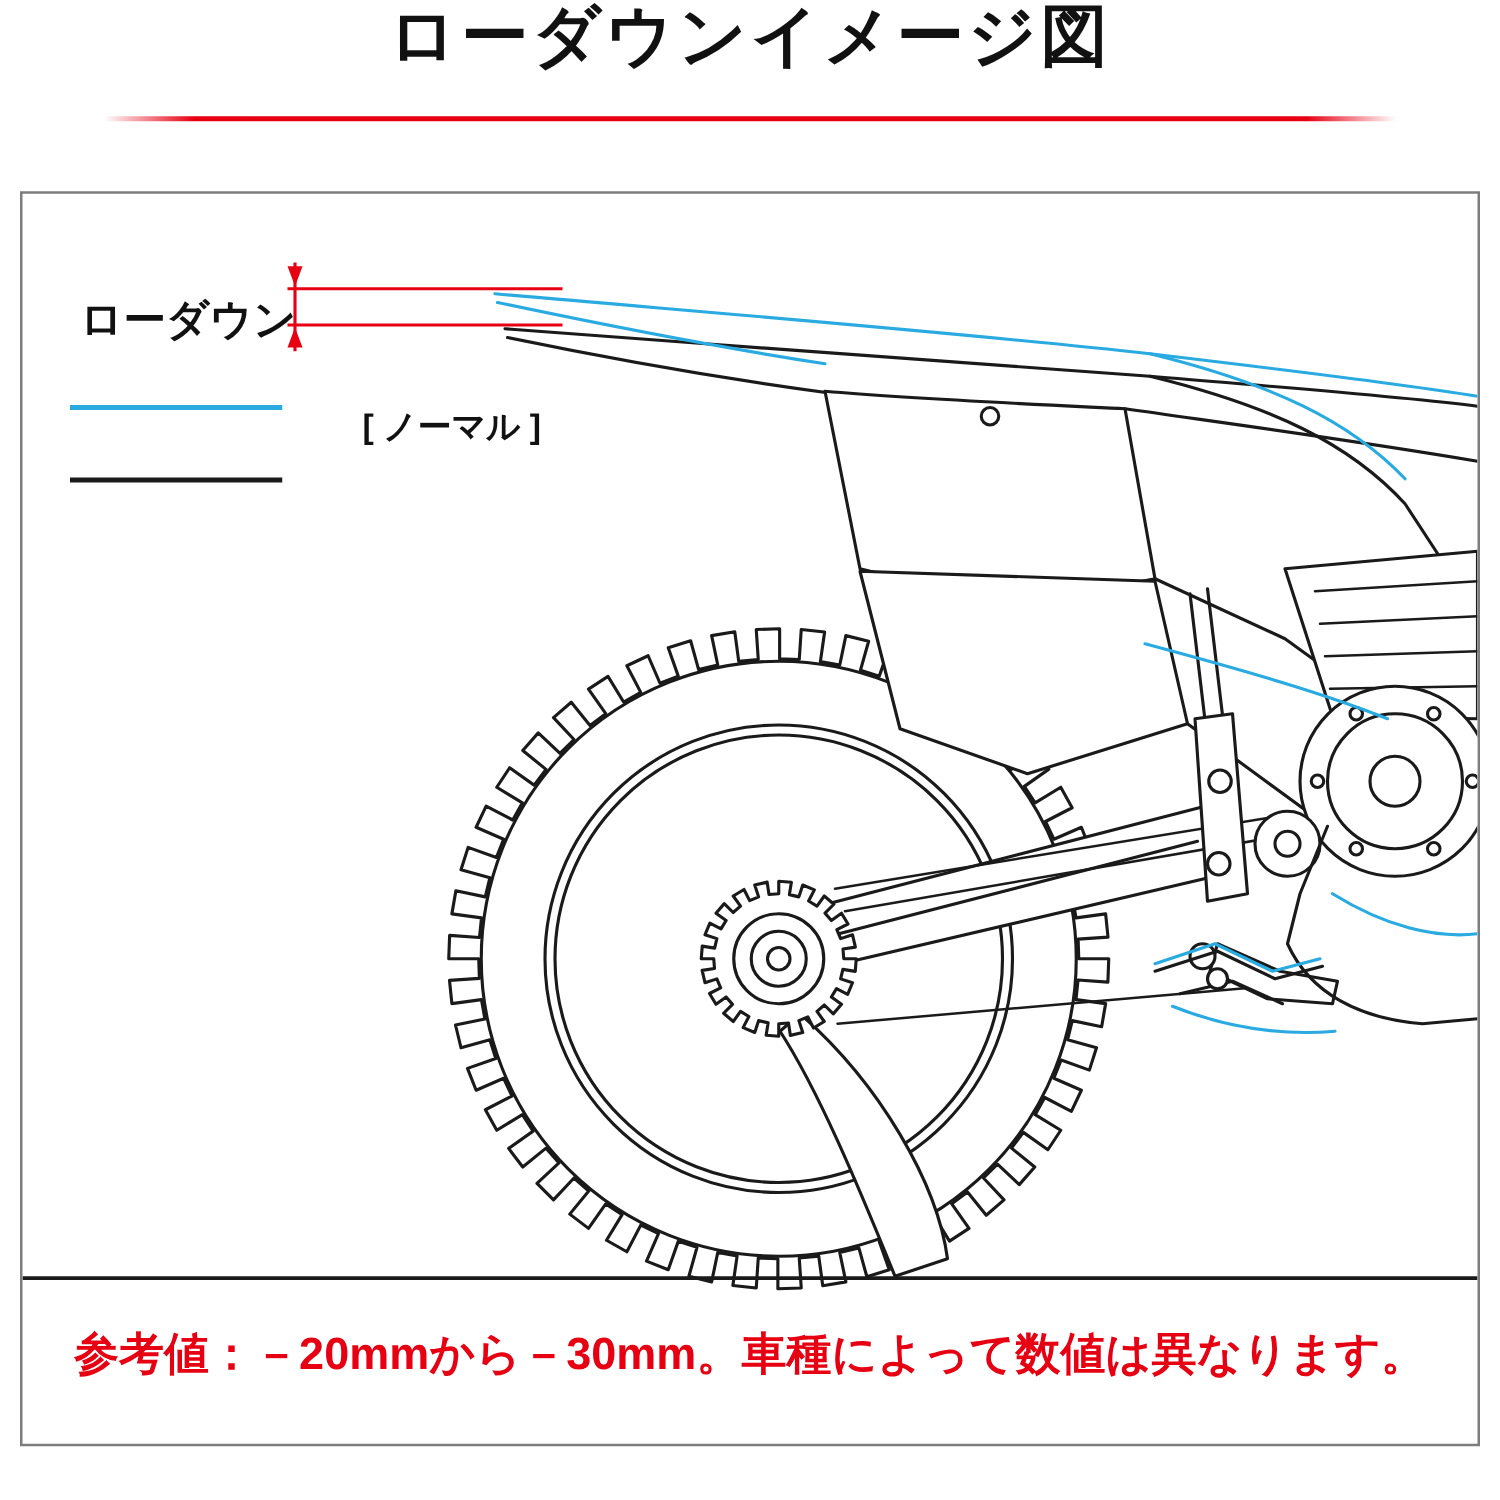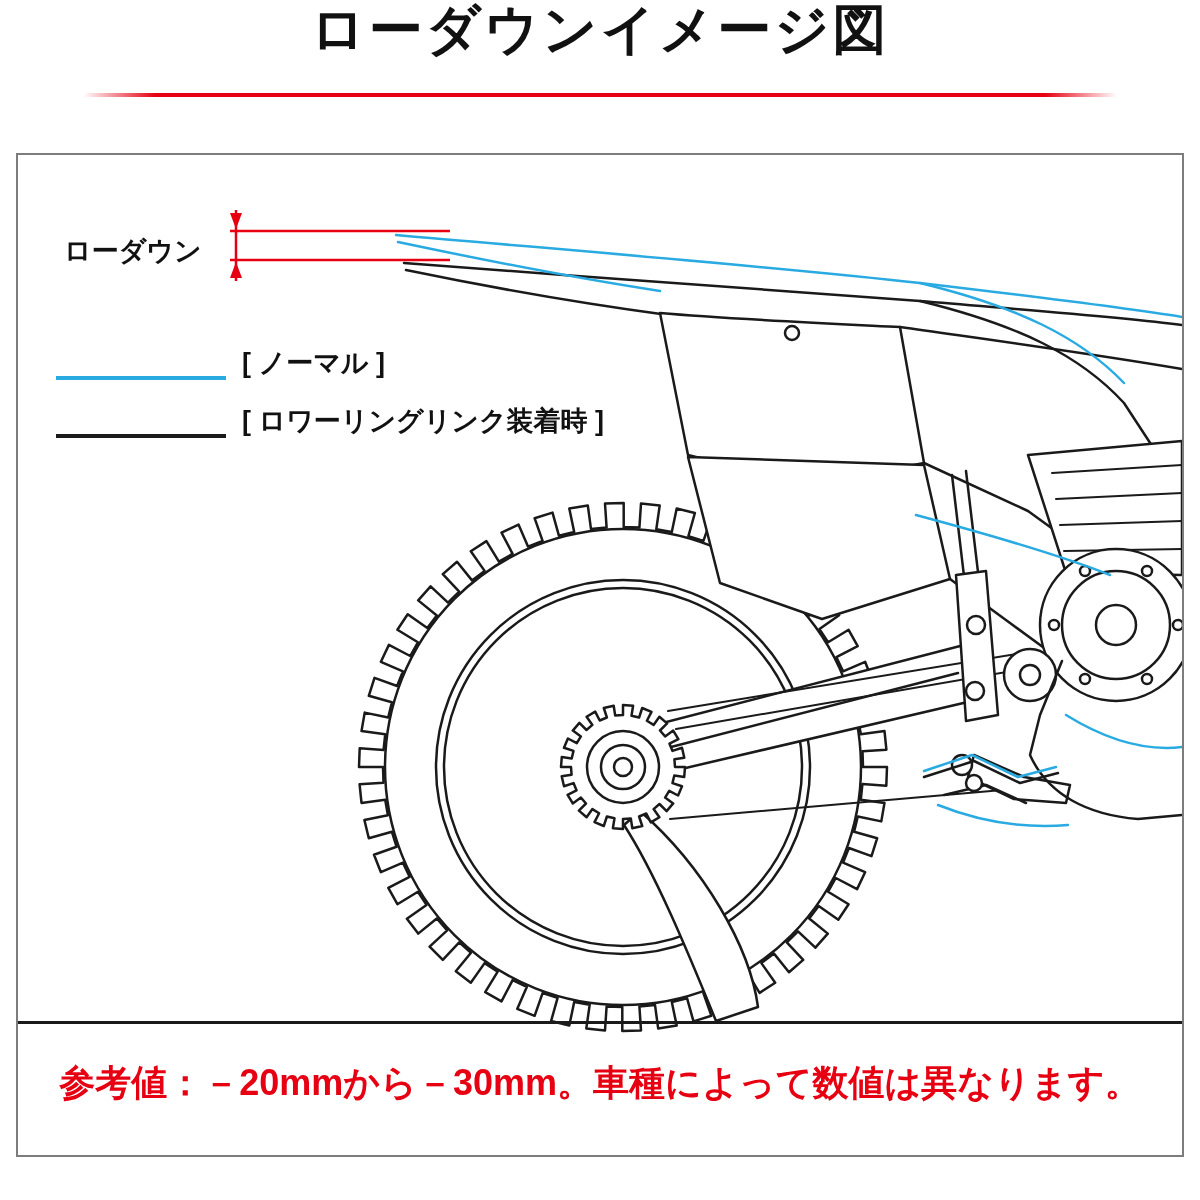--- a/index.html
+++ b/index.html
@@ -11,24 +11,24 @@
   .title-divider{
     width:1034px;height:4px;margin:34px auto 0;
     background:linear-gradient(90deg,rgba(230,0,18,0) 0%,#e60012 7%,#e60012 93%,rgba(230,0,18,0) 100%);
   }
   .diagram-box{
     position:relative;width:1164px;height:1000px;margin:56px auto 0;
     border:2px solid #7d7d7d;background:#fff;overflow:hidden;
   }
   .illustration{position:absolute;top:0;left:0;}
   .dim-label{
-    position:absolute;left:46px;top:78px;font-size:27px;font-weight:bold;color:#111;
+    position:absolute;left:46px;top:78px;font-size:34px;font-weight:bold;color:#111;
   }
   .legend{position:absolute;left:38px;top:168px;}
-  .legend-item{display:flex;align-items:flex-end;height:58px;}
+  .legend-item{display:flex;align-items:flex-start;height:58px;gap:48px;}
   .legend-line{margin-right:16px;display:block;}
   .legend-text{font-size:27px;font-weight:bold;color:#111;white-space:nowrap;}
   .note-bar{
     position:absolute;left:0;bottom:12px;width:100%;height:122px;
     border-top:3px solid #1a1a1a;box-sizing:border-box;
     display:flex;align-items:center;justify-content:center;
     font-size:36px;font-weight:bold;color:#e60012;white-space:nowrap;
   }
 </style>
 </head>
@@ -129,18 +129,17 @@
     <div class="legend-item">
       <svg class="legend-line" width="170" height="6">
         <line x1="0" y1="3" x2="170" y2="3" stroke-width="4" stroke="#29abe2"></line>
       </svg>
       <span class="legend-text">[ ノーマル ]</span>
     </div>
     <div class="legend-item">
       <svg class="legend-line" width="170" height="6">
         <line x1="0" y1="3" x2="170" y2="3" stroke-width="4" stroke="#1a1a1a"></line>
       </svg>
-      <span class="legend-text">[ ロワーリングリンク装着時 ]</span>
     </div>
   </div>
 
   <div class="note-bar">参考値：－20mmから－30mm。車種によって数値は異なります。</div>
 </div>
 
 </body></html>

